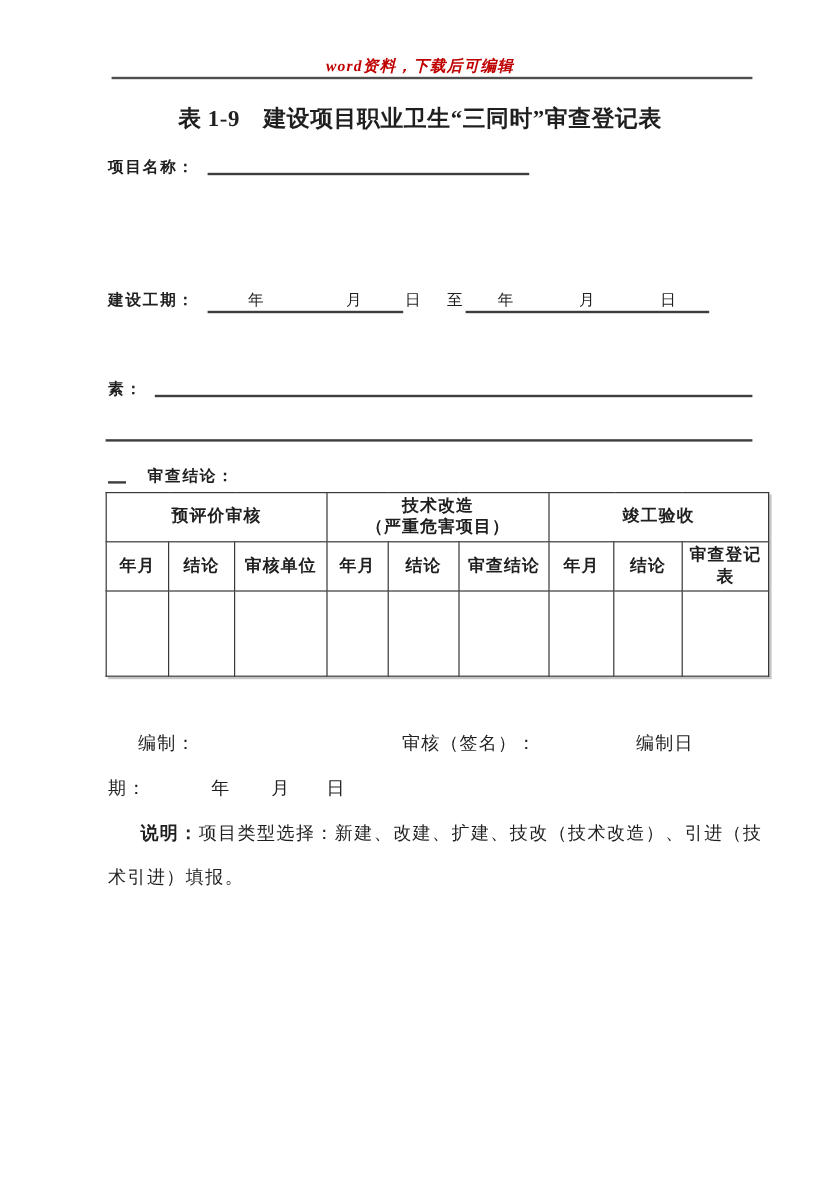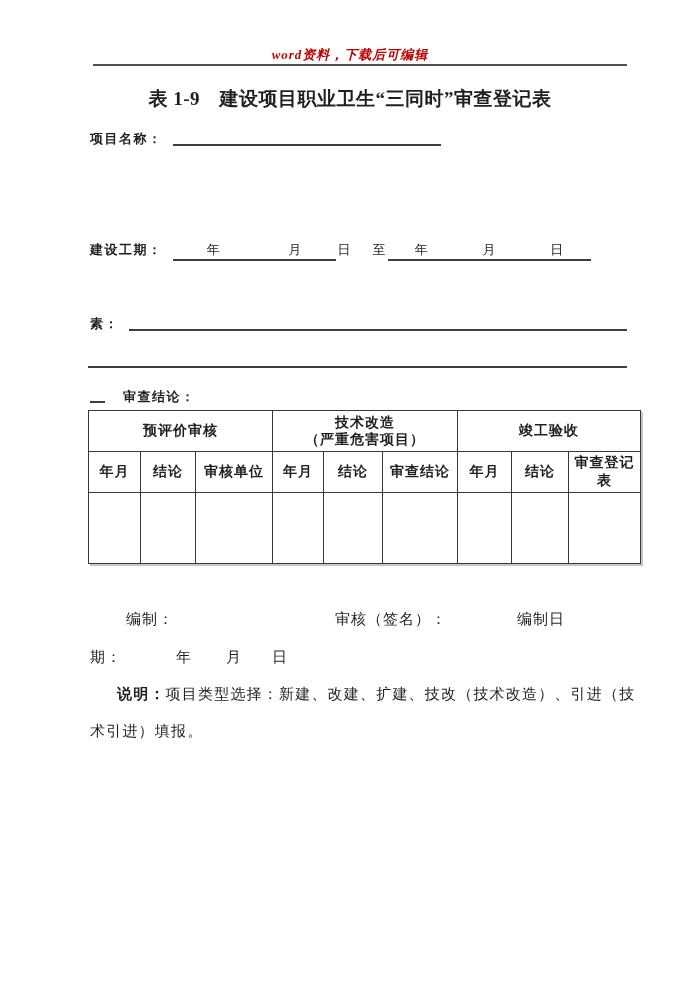--- a/index.html
+++ b/index.html
@@ -128,23 +128,23 @@
       <td></td>
       <td></td>
       <td></td>
       <td></td>
       <td></td>
     </tr>
   </tbody>
     </table>
 
   <div class="footer-row" style="top:610px">
-    <span class="abs" style="left:36px">编制：</span>
+    <span class="abs" style="left:25px">编制：</span>
     <span class="abs" style="left:245px">审核（签名）：</span>
-    <span class="abs" style="left:427px">编制日</span>
+    <span class="abs" style="left:440px">编制日</span>
   </div>
 
   <div class="footer-row" style="top:648px">
     <span class="abs" style="left:0">期：</span>
     <span class="abs" style="left:86px">年</span>
     <span class="abs" style="left:136px">月</span>
     <span class="abs" style="left:182px">日</span>
   </div>
 
   <div class="note-line" style="top:722px">

